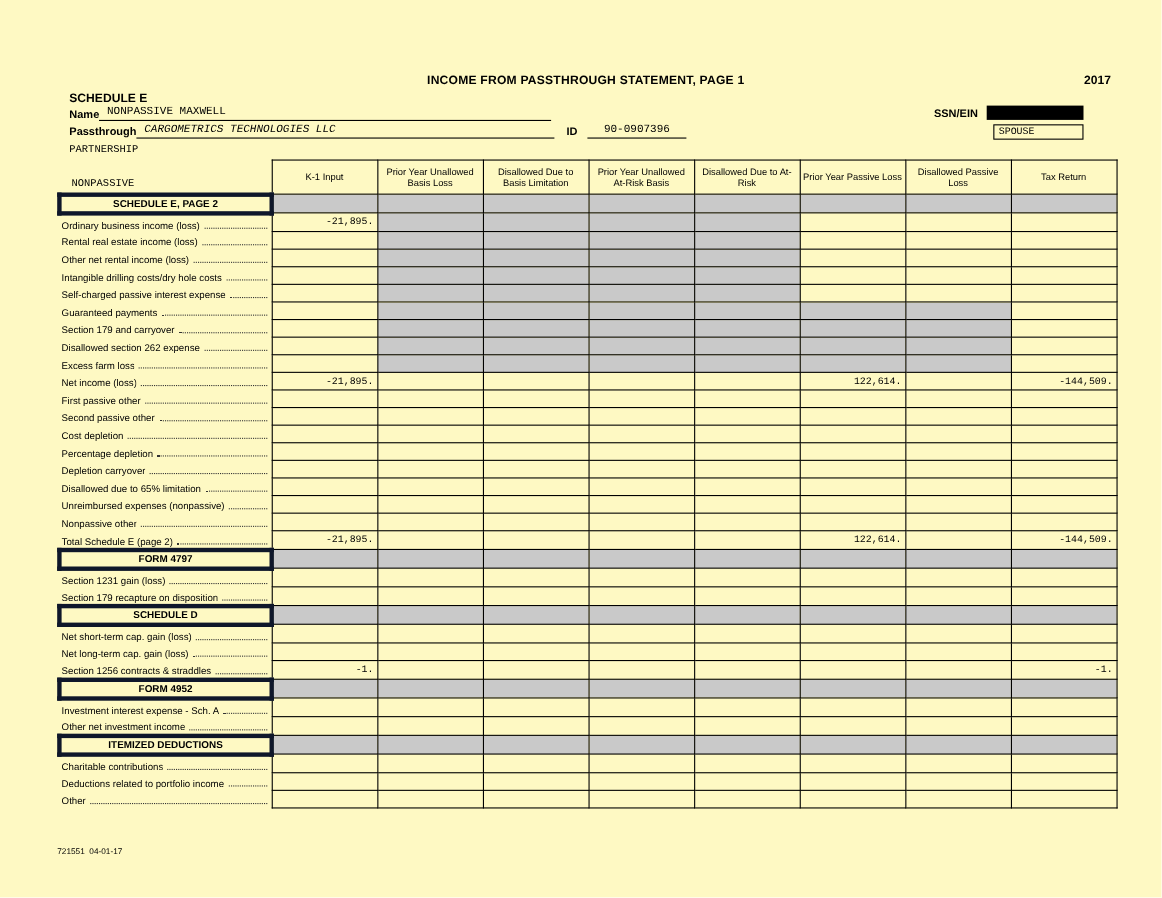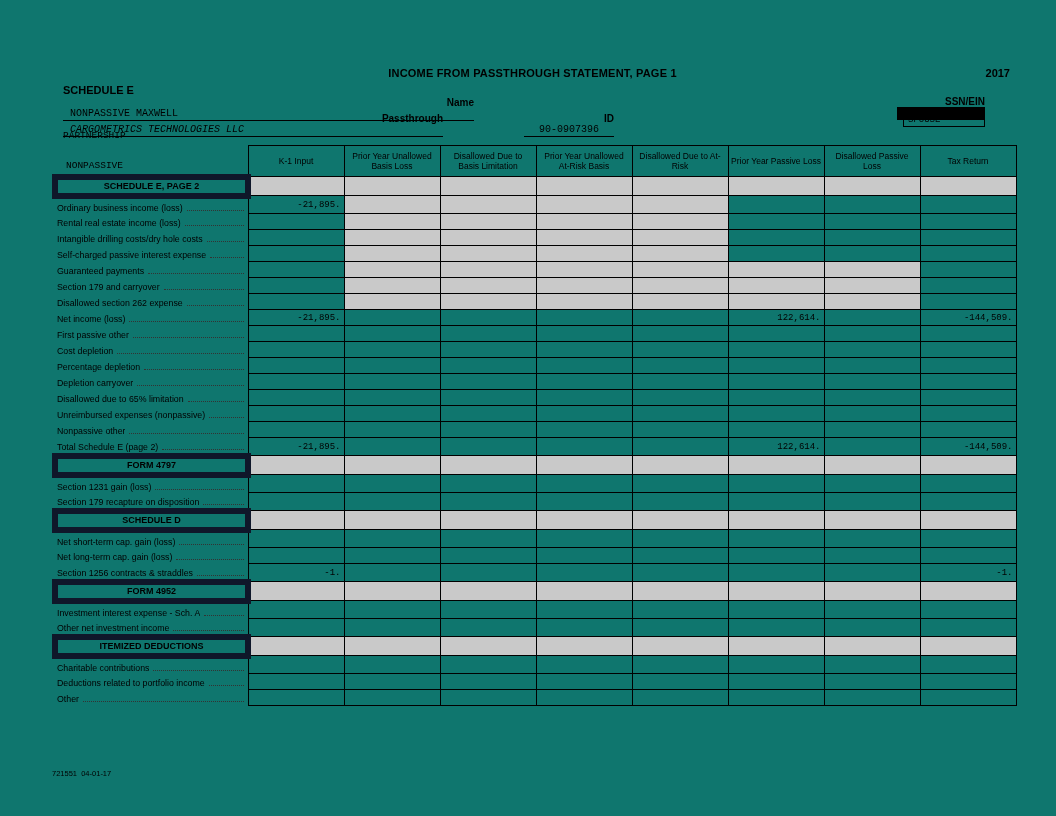--- a/index.html
+++ b/index.html
@@ -1,27 +1,27 @@
 <!DOCTYPE html>
 <html style="--shaded: #c9c9c9; --redaction: #000000;"><head>
 <meta charset="utf-8">
 <style>
   * { margin:0; padding:0; box-sizing:border-box; }
   html,body { background:#ffffff; }
   .page {
-    position:relative; width:1056px; height:816px; background:#0f766e;
+    position:relative; width:1056px; height:816px; background:#fef9c3;
     font-family:"Liberation Sans", sans-serif; color:#000; overflow:hidden;
   }
 
   .title { position:absolute; left:52px; top:67px; width:961px; text-align:center;
            font-weight:bold; font-size:11px; letter-spacing:.2px; }
   .year  { position:absolute; right:46px; top:67px; font-weight:bold; font-size:11px; }
   .schedule-e { position:absolute; left:63px; top:84px; font-weight:bold; font-size:11px; }
 
-  .hdr-row { position:absolute; display:flex; align-items:flex-end;flex-direction:column; }
+  .hdr-row { position:absolute; display:flex; align-items:flex-end; }
   .hdr-label { font-weight:bold; font-size:10px; white-space:nowrap; }
   .underfield { border-bottom:1px solid #000; font-size:10px; padding:0 0 1px 7px;
                 font-family:"Liberation Mono","DejaVu Sans Mono",monospace; white-space:nowrap; overflow:hidden; }
   .underfield.center { text-align:center; padding-left:0; }
   .redaction { width:88px; height:13px; background:var(--redaction,#000); margin-left:8px; }
   .spouse-box { position:absolute; right:71px; top:113px; width:82px; height:14px;
                 border:1px solid #000; font-size:9px; line-height:12px; padding-left:4px;
                 font-family:"Liberation Mono","DejaVu Sans Mono",monospace;margin-left:40px; }
   .entity-type { position:absolute; left:63px; top:130px; font-size:9.5px;
                  font-family:"Liberation Mono","DejaVu Sans Mono",monospace; }
@@ -41,21 +41,21 @@
   td.cell { border:1px solid #000; height:16px; padding:0 3px; text-align:right;
             font-size:9px; line-height:14px; overflow:hidden;
             font-family:"Liberation Mono","DejaVu Sans Mono",monospace; }
   td.cell.shaded { background:var(--shaded,#c9c9c9); }
 
   td.row-label { border:none; padding:0 1px 0 2px; height:16px; }
   .lblwrap { display:flex; align-items:flex-end; height:15px;justify-content:space-between; }
   .lbltext { font-size:8.8px; line-height:12px; white-space:nowrap; overflow:hidden; }
   .leader { flex:1 1 auto; min-width:0; border-bottom:1px dotted #333; margin:0 3px 3px 4px; height:1px; }
 
-  td.section-label { border:6px solid #0f172a; font-weight:bold; font-size:9px; text-align:center;
+  td.section-label { border:4px solid #0f172a; font-weight:bold; font-size:9px; text-align:center;
                      height:16px; padding:0; line-height:13px; }
 
   .footer-code { position:absolute; left:52px; top:769px; font-size:7.5px; white-space:pre; }
 </style>
 </head>
 <body>
 
 <div class="page">
 
   <div class="title">INCOME FROM PASSTHROUGH STATEMENT, PAGE 1</div>
@@ -152,20 +152,36 @@
             <td class="cell shaded"></td>
             <td class="cell shaded"></td>
             <td class="cell shaded"></td>
             <td class="cell"></td>
             <td class="cell"></td>
             <td class="cell"></td>
           </tr>
           <tr class="body-row">
             <td class="row-label">
               <div class="lblwrap">
+                <span class="lbltext">Other net rental income (loss)</span>
+                <span class="leader"></span>
+              </div>
+            </td>
+            <td class="cell"></td>
+            <td class="cell shaded"></td>
+            <td class="cell shaded"></td>
+            <td class="cell shaded"></td>
+            <td class="cell shaded"></td>
+            <td class="cell"></td>
+            <td class="cell"></td>
+            <td class="cell"></td>
+          </tr>
+          <tr class="body-row">
+            <td class="row-label">
+              <div class="lblwrap">
                 <span class="lbltext">Intangible drilling costs/dry hole costs</span>
                 <span class="leader"></span>
               </div>
             </td>
             <td class="cell"></td>
             <td class="cell shaded"></td>
             <td class="cell shaded"></td>
             <td class="cell shaded"></td>
             <td class="cell shaded"></td>
             <td class="cell"></td>
@@ -232,37 +248,69 @@
             <td class="cell shaded"></td>
             <td class="cell shaded"></td>
             <td class="cell shaded"></td>
             <td class="cell shaded"></td>
             <td class="cell shaded"></td>
             <td class="cell"></td>
           </tr>
           <tr class="body-row">
             <td class="row-label">
               <div class="lblwrap">
+                <span class="lbltext">Excess farm loss</span>
+                <span class="leader"></span>
+              </div>
+            </td>
+            <td class="cell"></td>
+            <td class="cell shaded"></td>
+            <td class="cell shaded"></td>
+            <td class="cell shaded"></td>
+            <td class="cell shaded"></td>
+            <td class="cell shaded"></td>
+            <td class="cell shaded"></td>
+            <td class="cell"></td>
+          </tr>
+          <tr class="body-row">
+            <td class="row-label">
+              <div class="lblwrap">
                 <span class="lbltext">Net income (loss)</span>
                 <span class="leader"></span>
               </div>
             </td>
             <td class="cell">-21,895.</td>
             <td class="cell"></td>
             <td class="cell"></td>
             <td class="cell"></td>
             <td class="cell"></td>
             <td class="cell">122,614.</td>
             <td class="cell"></td>
             <td class="cell">-144,509.</td>
           </tr>
           <tr class="body-row">
             <td class="row-label">
               <div class="lblwrap">
                 <span class="lbltext">First passive other</span>
+                <span class="leader"></span>
+              </div>
+            </td>
+            <td class="cell"></td>
+            <td class="cell"></td>
+            <td class="cell"></td>
+            <td class="cell"></td>
+            <td class="cell"></td>
+            <td class="cell"></td>
+            <td class="cell"></td>
+            <td class="cell"></td>
+          </tr>
+          <tr class="body-row">
+            <td class="row-label">
+              <div class="lblwrap">
+                <span class="lbltext">Second passive other</span>
                 <span class="leader"></span>
               </div>
             </td>
             <td class="cell"></td>
             <td class="cell"></td>
             <td class="cell"></td>
             <td class="cell"></td>
             <td class="cell"></td>
             <td class="cell"></td>
             <td class="cell"></td>

